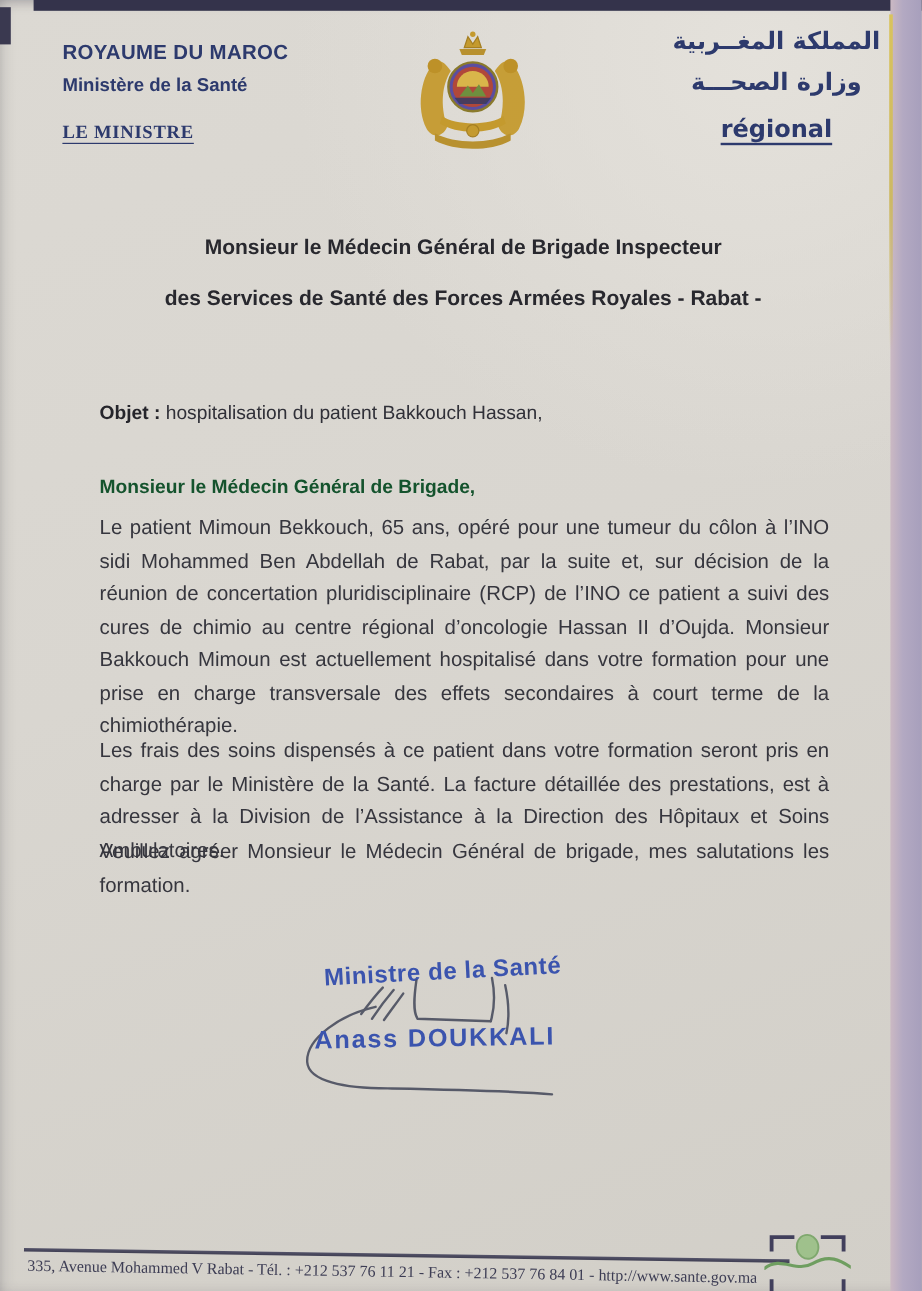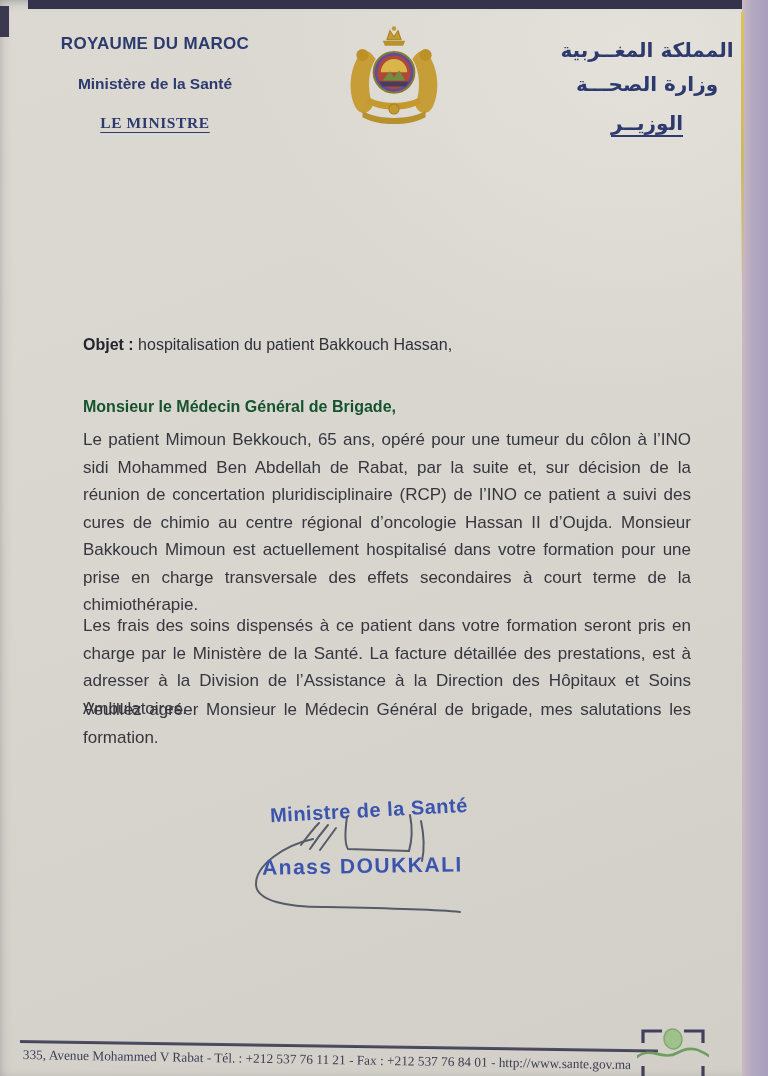--- a/index.html
+++ b/index.html
@@ -26,27 +26,27 @@
   .right-strip{
     position:absolute;right:0;top:0;width:26px;height:1076px;
     background:linear-gradient(90deg,#cbb9c3 0%,#b3a9c2 40%,#a79fbc 100%);
   }
   .gold-line{
     position:absolute;right:24px;top:12px;width:3px;height:280px;
     background:linear-gradient(#d9c35c 0%,#cdb964 55%,rgba(205,185,100,0) 100%);
   }
 
   
-  .hdr-left{position:absolute;left:52px;top:34px;width:206px;text-align:center;color:#2d3a6d;}
+  .hdr-left{position:absolute;left:52px;top:34px;width:206px;text-align:left;color:#2d3a6d;}
   .hdr-left .l1{font-size:17px;font-weight:700;letter-spacing:.3px;}
-  .hdr-left .l2{font-size:15.5px;font-weight:700;margin-top:21px;}
+  .hdr-left .l2{font-size:15.5px;font-weight:700;margin-top:9px;}
   .hdr-left .l3{font-size:15.5px;font-weight:700;margin-top:21px;letter-spacing:.6px;
     text-decoration:underline;text-underline-offset:4px;font-family:Liberation Serif, serif;}
   .emblem{position:absolute;left:338px;top:22px;width:112px;height:120px;}
-  .hdr-right{position:absolute;left:550px;top:38px;width:194px;text-align:center;
+  .hdr-right{position:absolute;left:550px;top:22px;width:194px;text-align:center;
     direction:rtl;color:#2d3a6d;font-weight:700;font-family:"DejaVu Sans",sans-serif;}
   .hdr-right .a1{font-size:20px;}
   .hdr-right .a2{font-size:20px;margin-top:10px;}
   .hdr-right .a3{font-size:20px;margin-top:15px;text-decoration:underline;text-underline-offset:5px;}
 
   
   .recipient{position:absolute;left:82px;top:196px;width:608px;text-align:center;
     font-weight:700;font-size:17.5px;color:#28282e;}
   .recipient .r2{margin-top:21px;}
 
@@ -111,23 +111,27 @@
     <circle cx="55" cy="48" r="20" fill="none" stroke="#8a7a2c" stroke-width="2"></circle>
 
     <path d="M30,72 C40,80 70,80 80,72 L82,78 C68,87 42,87 28,78 Z" fill="#c49a2e"></path>
     <path d="M24,86 C40,95 70,95 86,86 L86,92 C70,101 40,101 24,92 Z" fill="#b8912f"></path>
     <circle cx="55" cy="84" r="5" fill="#c49a2e" stroke="#a57f22"></circle>
   </svg>
 
   <div class="hdr-right">
     <div class="a1">المملكة المغــربية</div>
     <div class="a2">وزارة الصحـــة</div>
-    <div class="a3">الوزيــر</div>
+    <div class="a3">régional</div>
   </div>
 
+  <div class="recipient">
+    <div class="r1">Monsieur le Médecin Général de Brigade Inspecteur</div>
+    <div class="r2">des Services de Santé des Forces Armées Royales - Rabat -</div>
+  </div>
 
   <div class="subject"><span class="lbl">Objet :</span><span> hospitalisation du patient Bakkouch Hassan,</span></div>
 
   <div class="salutation">Monsieur le Médecin Général de Brigade,</div>
 
   <div class="para p1">Le patient Mimoun Bekkouch, 65 ans, opéré pour une tumeur du côlon à l’INO sidi Mohammed Ben Abdellah de Rabat, par la suite et, sur décision de la réunion de concertation pluridisciplinaire (RCP) de l’INO ce patient a suivi des cures de chimio au centre régional d’oncologie Hassan II d’Oujda. Monsieur Bakkouch Mimoun est actuellement hospitalisé dans votre formation pour une prise en charge transversale des effets secondaires à court terme de la chimiothérapie.</div>
   <div class="para p2">Les frais des soins dispensés à ce patient dans votre formation seront pris en charge par le Ministère de la Santé. La facture détaillée des prestations, est à adresser à la Division de l’Assistance à la Direction des Hôpitaux et Soins Ambulatoires.</div>
   <div class="para p3">Veuillez agréer Monsieur le Médecin Général de brigade, mes salutations les formation.</div>
 
   <div class="sig-title">Ministre de la Santé</div>

